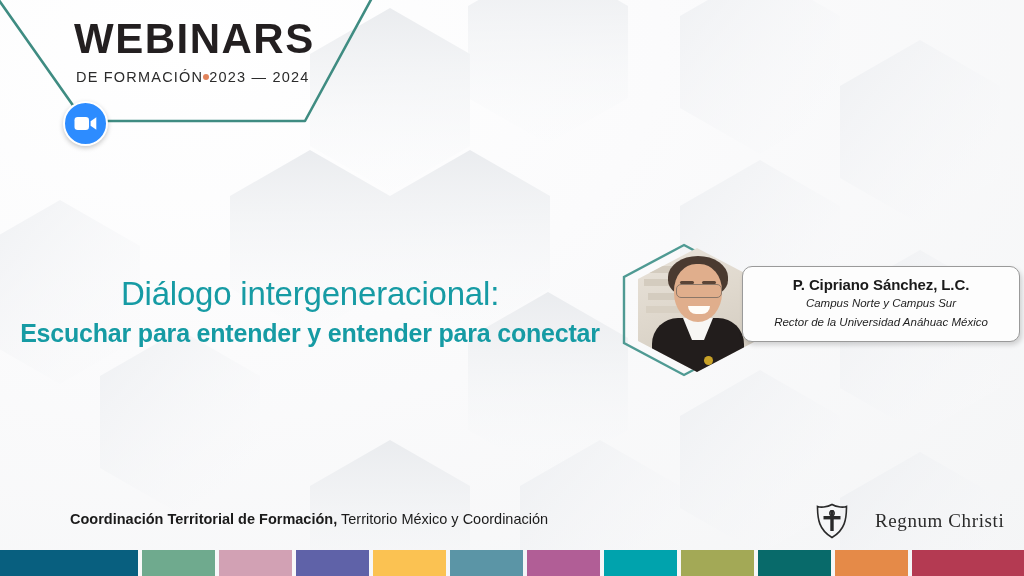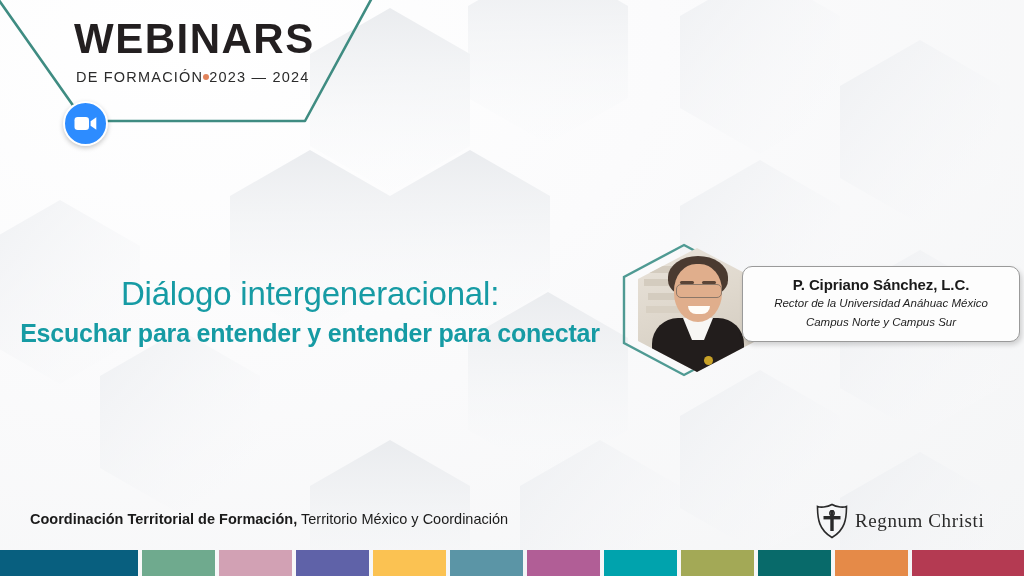--- a/index.html
+++ b/index.html
@@ -87,23 +87,23 @@
     box-shadow:2px 3px 5px rgba(0,0,0,.16);
     padding:9px 12px 11px 12px;box-sizing:border-box;text-align:center;
   }
   .name-title{margin:0;font-size:15px;font-weight:bold;color:#1a1a1a;letter-spacing:-.1px;}
   .name-role{margin:3px 0 0 0;font-size:11.5px;font-style:italic;color:#1f1f1f;line-height:1.35;}
 
   
   .footer-text{
     position:absolute;left:30px;top:511px;font-size:14.5px;color:#1b1b1b;z-index:5;white-space:nowrap;
   }
-  .footer-text b{font-weight:bold;}
-
-  .rc-logo{position:absolute;left:815px;top:503px;display:flex;align-items:center;gap:6px;z-index:5;}
+  .footer-text b{font-weight:bold;margin-left:40px;}
+
+  .rc-logo{position:absolute;left:815px;top:503px;display:flex;align-items:center;gap:26px;z-index:5;}
   .rc-logo .rc-word{
     font-family:"Liberation Serif", serif;font-size:19px;color:#2a2a2a;letter-spacing:.6px;
     white-space:nowrap;
   }
 
   
   .color-strip{position:absolute;left:0;bottom:0;width:1024px;height:26px;display:flex;gap:0;z-index:6;}
   .color-strip .sw{height:26px;}
 </style>
 </head>
@@ -191,22 +191,22 @@
         <div class="ph-brow1"></div>
           <div class="ph-brow2"></div>
         <div class="ph-glass"></div>
         <div class="ph-mouth"></div>
         <div class="ph-pin"></div>
       </div>
     </div>
 
     <div class="name-card">
       <p class="name-title">P. Cipriano Sánchez, L.C.</p>
+      <p class="name-role">Campus Norte y Campus Sur</p>
       <p class="name-role">Rector de la Universidad Anáhuac México</p>
-      <p class="name-role">Campus Norte y Campus Sur</p>
     </div>
   </div>
 
   <div class="footer-text">
     <b>Coordinación Territorial de Formación,</b><span> Territorio México y Coordinación</span>
   </div>
 
   <div class="rc-logo">
     <svg width="34" height="36" viewBox="0 0 34 36" xmlns="http://www.w3.org/2000/svg">
       <path d="M17 1.5 C12 4.5 5 4.5 2.5 3.5 C2.5 16 4 27 17 34.5 C30 27 31.5 16 31.5 3.5 C29 4.5 22 4.5 17 1.5 Z" fill="none" stroke="#2a2a2a" stroke-width="1.6"></path>

